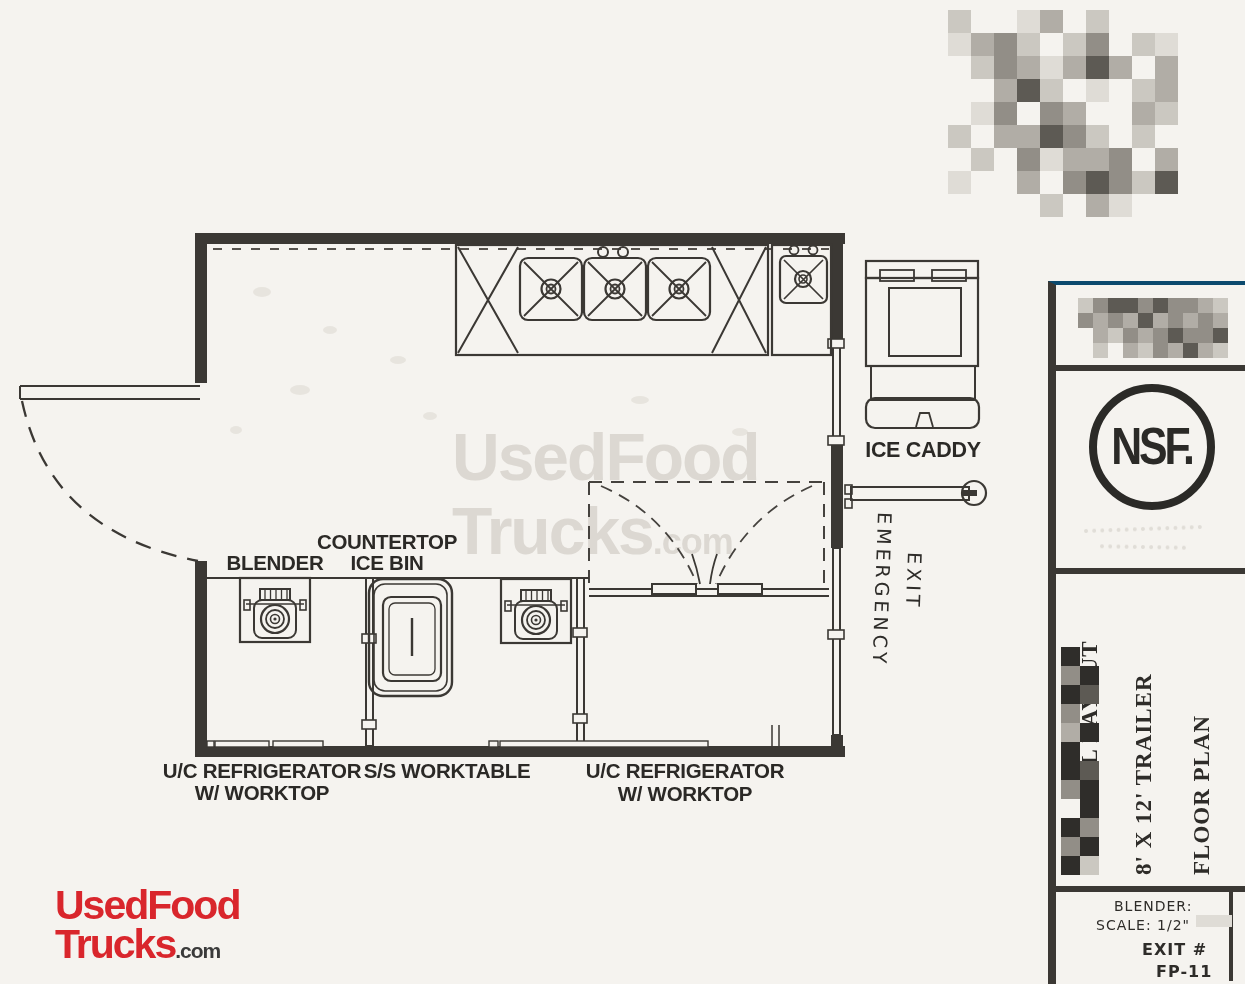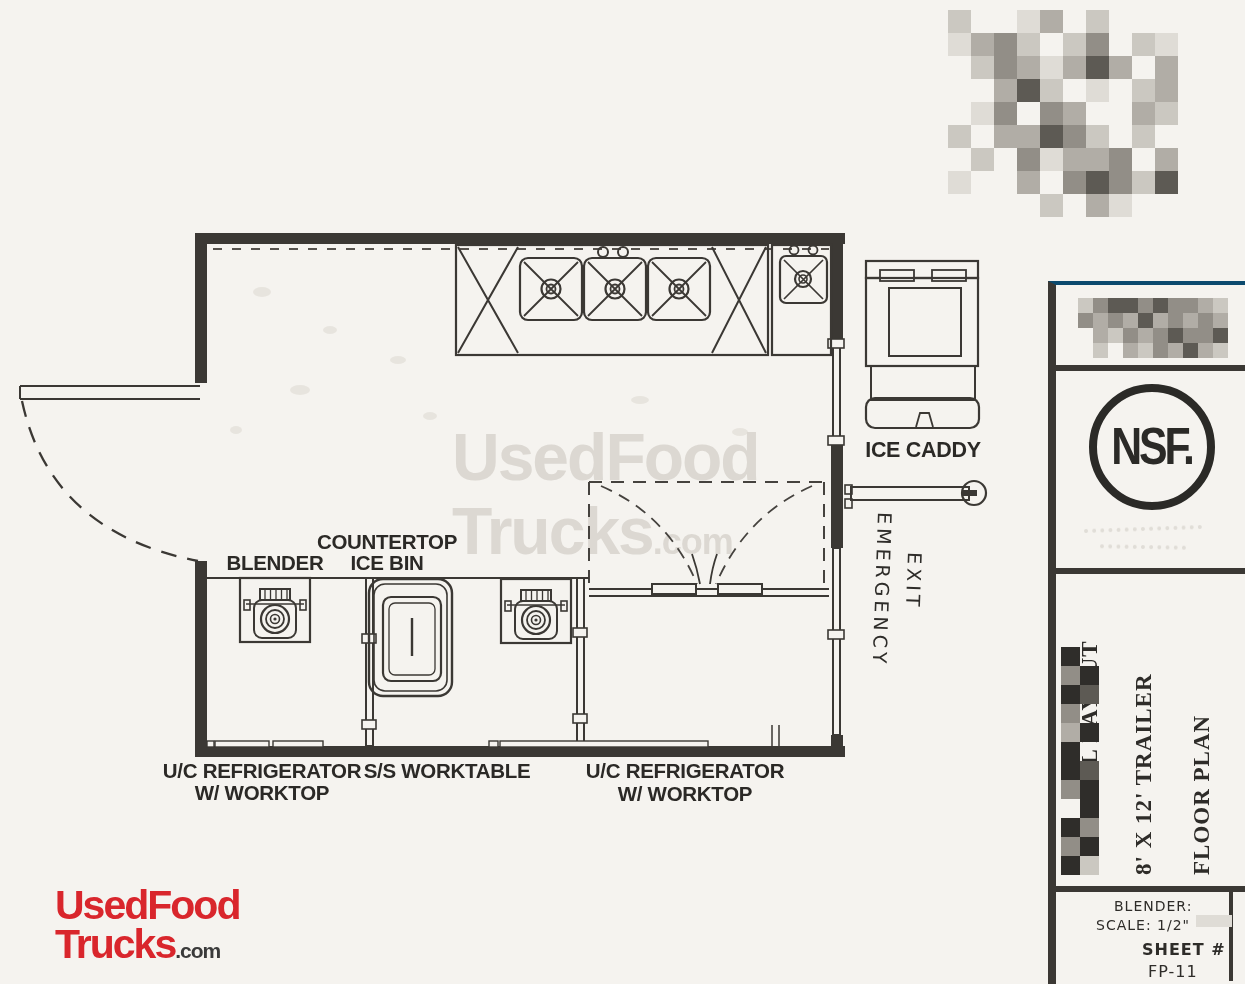--- a/index.html
+++ b/index.html
@@ -53,21 +53,21 @@
     font-family:"Liberation Serif", serif; font-weight:bold;
     font-size:23px; letter-spacing:1px; color:#2e2c29;
   }
   .rot-1{left:47px;}
   .rot-2{left:101px;}
   .rot-3{left:159px;}
   .tb-foot{position:relative; height:89px; font-family:"DejaVu Sans", sans-serif; color:#2e2c29;}
   .tb-foot .proj{position:absolute; left:58px; top:6px; font-size:14px; letter-spacing:1px;}
   .tb-foot .scale{position:absolute; left:40px; top:25px; font-size:14px; letter-spacing:1px;}
   .tb-foot .sheet{position:absolute; left:86px; top:48px; font-size:16px; font-weight:bold; letter-spacing:1px;}
-  .tb-foot .fpnum{position:absolute; left:92px; top:70px; font-size:16px; font-weight:normal; letter-spacing:1px;}
+  .tb-foot .fpnum{position:absolute; left:100px; top:70px; font-size:16px; font-weight:bold; letter-spacing:1px;}
   .tb-foot .foot-rule{position:absolute; right:12px; top:0; height:100%; border-left:4px solid #3b3834;}
   
   .site-logo{position:absolute; left:55px; top:886px; z-index:3; line-height:0.95; user-select:none;}
   .site-logo .l1{font-size:41px; font-weight:bold; letter-spacing:-2px; color:#d9262c;}
   .site-logo .l2{font-size:41px; font-weight:bold; letter-spacing:-2px; color:#d9262c;}
   .site-logo .lcom{font-size:21px; font-weight:bold; letter-spacing:-1px; color:#3a3a3a;}
 </style>
 </head>
 <body>
 
@@ -455,21 +455,21 @@
     </div>
     <div class="tb-div"></div>
     <div class="tb-foot">
       <div class="proj">BLENDER:</div>
       <div class="scale">SCALE: 1/2" -</div>
       <div class="mosaic" id="mosaic-scale" style="grid-template-columns: repeat(3, 12px); grid-auto-rows: 12px;">
           <div style="background: rgb(223, 220, 214);"></div>
           <div style="background: rgb(223, 220, 214);"></div>
           <div style="background: rgb(223, 220, 214);"></div>
         </div>
-      <div class="sheet">SHEET #</div>
+      <div class="sheet">EXIT #</div>
       <div class="fpnum">FP-11</div>
       <div class="foot-rule"></div>
     </div>
   </div>
 
   <div class="site-logo">
     <div class="l1">UsedFood</div>
     <div class="l2"><span>Trucks</span><span class="lcom">.com</span></div>
   </div>
 

